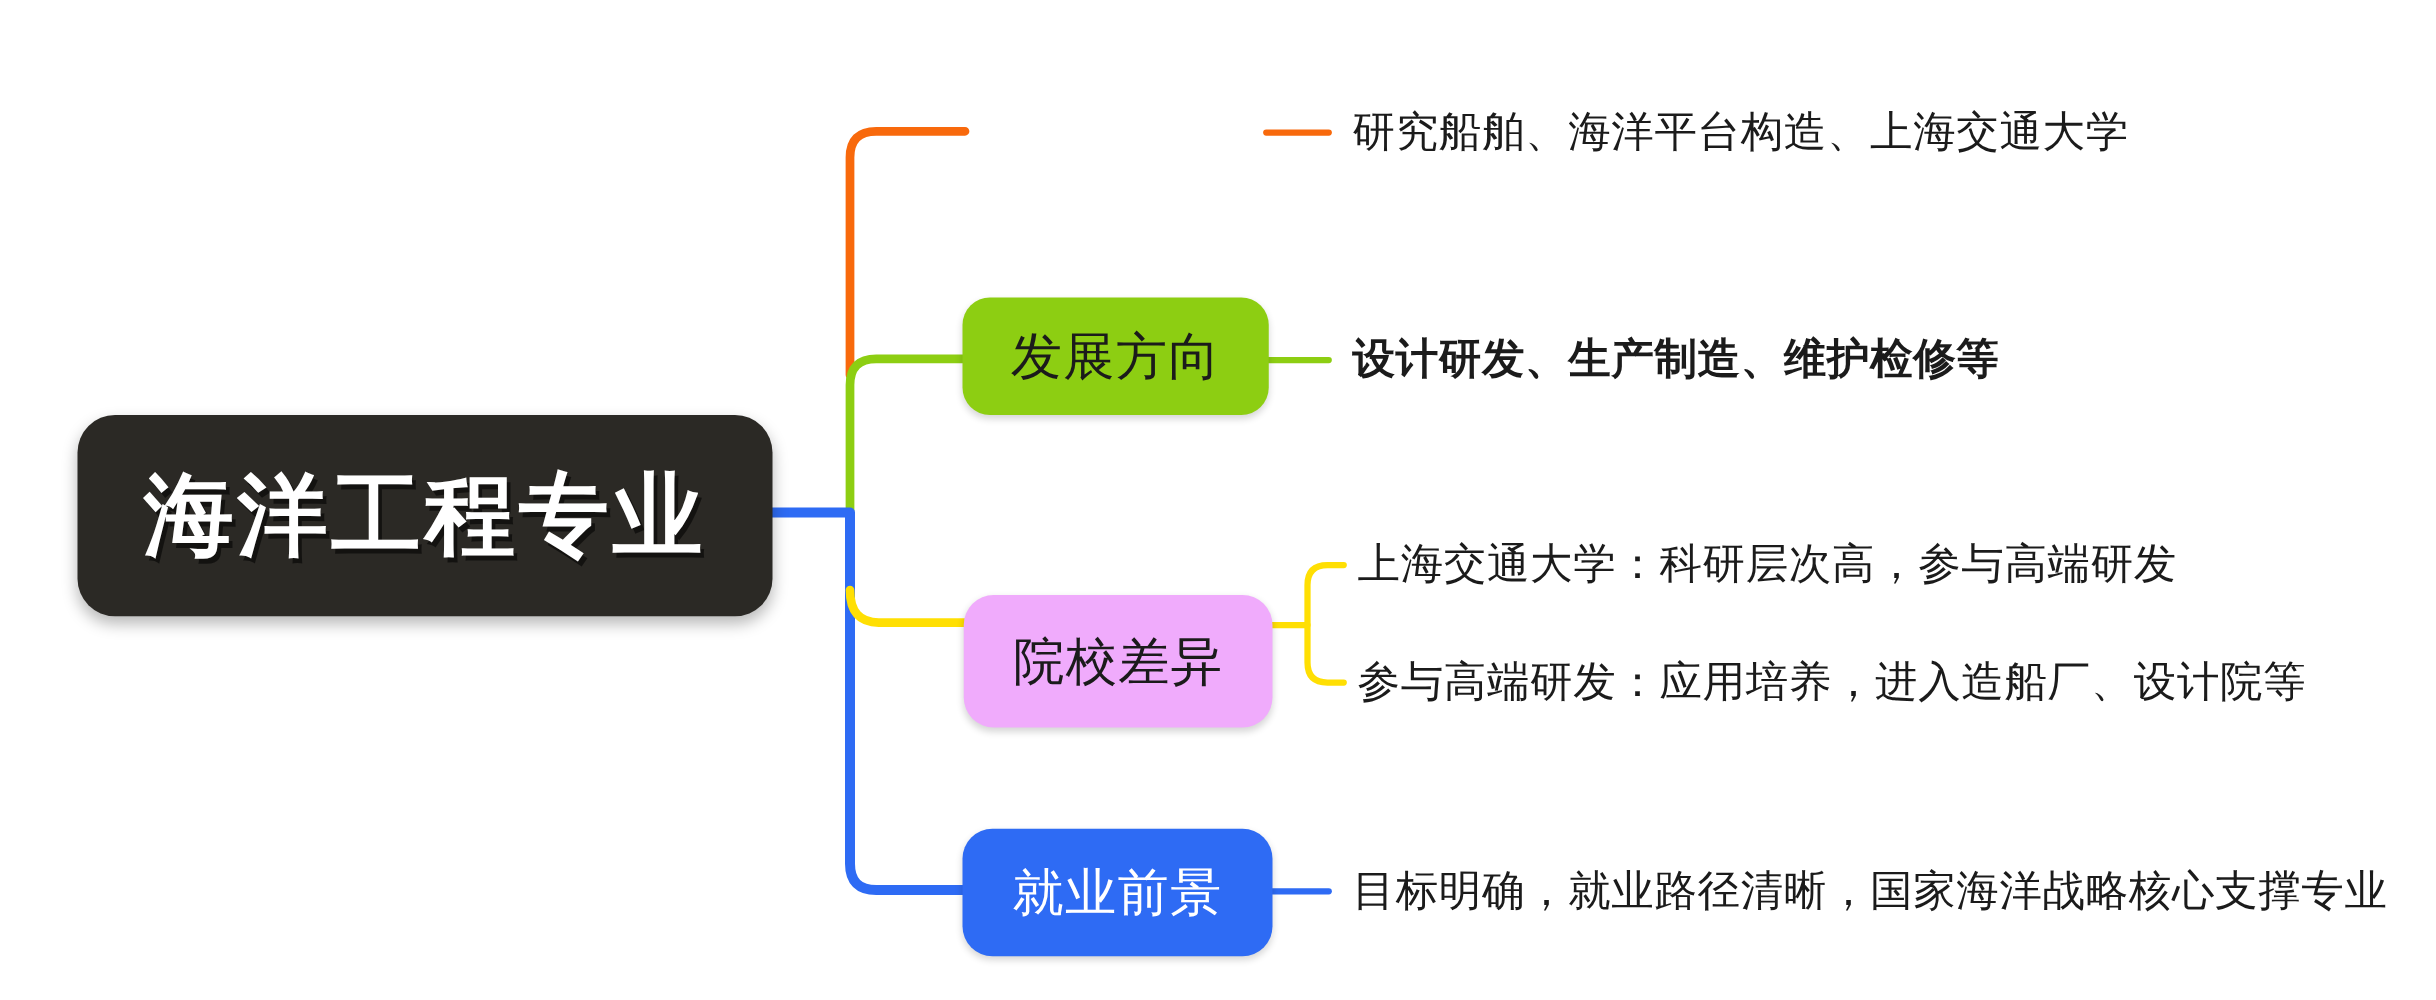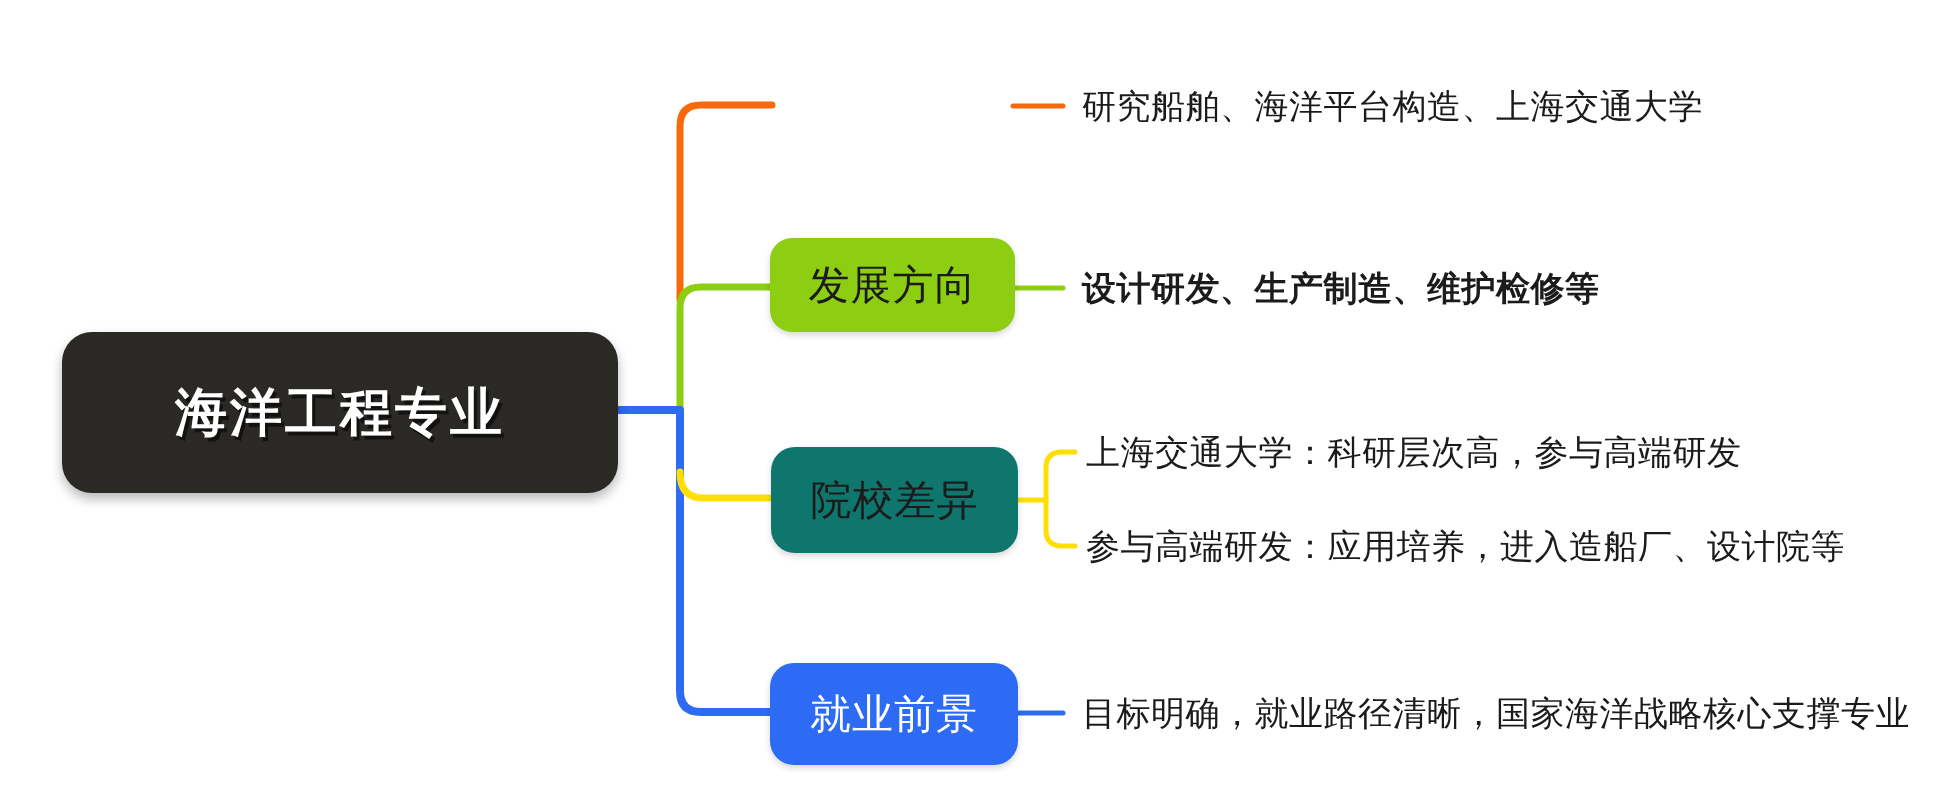--- a/index.html
+++ b/index.html
@@ -30,21 +30,21 @@
     display:flex;
     align-items:center;
     justify-content:center;
     white-space:nowrap;
     box-sizing:border-box;
   }
   .root-node{
     left:62px;top:332px;
     width:556px;height:161px;
     border-radius:30px;
-    font-size:52px;
+    font-size:72px;
     font-weight:800;
     letter-spacing:3px;
     text-shadow:3px 4px 0 rgba(0,0,0,0.55);
     box-shadow:0 6px 12px rgba(0,0,0,0.28);
   }
   .branch-node{
     border-radius:22px;
     font-size:41px;
     font-weight:400;
     letter-spacing:1px;
@@ -89,21 +89,21 @@
 
   <div class="node root-node" style="background-color: rgb(43, 41, 37); color: rgb(255, 255, 255);">
     <span>海洋工程专业</span>
   </div>
 
 
   <div class="node branch-node branch-direction" style="background-color: rgb(141, 206, 18); color: rgb(27, 27, 27);">
     <span>发展方向</span>
   </div>
 
-  <div class="node branch-node branch-schools" style="background-color: #0f766e; color: rgb(27, 27, 27);">
+  <div class="node branch-node branch-schools" style="background-color: #f0abfc; color: rgb(27, 27, 27); margin-top: 29px;">
     <span>院校差异</span>
   </div>
 
   <div class="node branch-node branch-jobs" style="background-color: rgb(46, 107, 244); color: rgb(255, 255, 255);">
     <span>就业前景</span>
   </div>
 
   <div class="desc desc-intro" style="color: rgb(27, 27, 27);">研究船舶、海洋平台构造、上海交通大学</div>
 
   <div class="desc desc-direction" style="color: rgb(27, 27, 27); font-weight: bold;">设计研发、生产制造、维护检修等</div>

